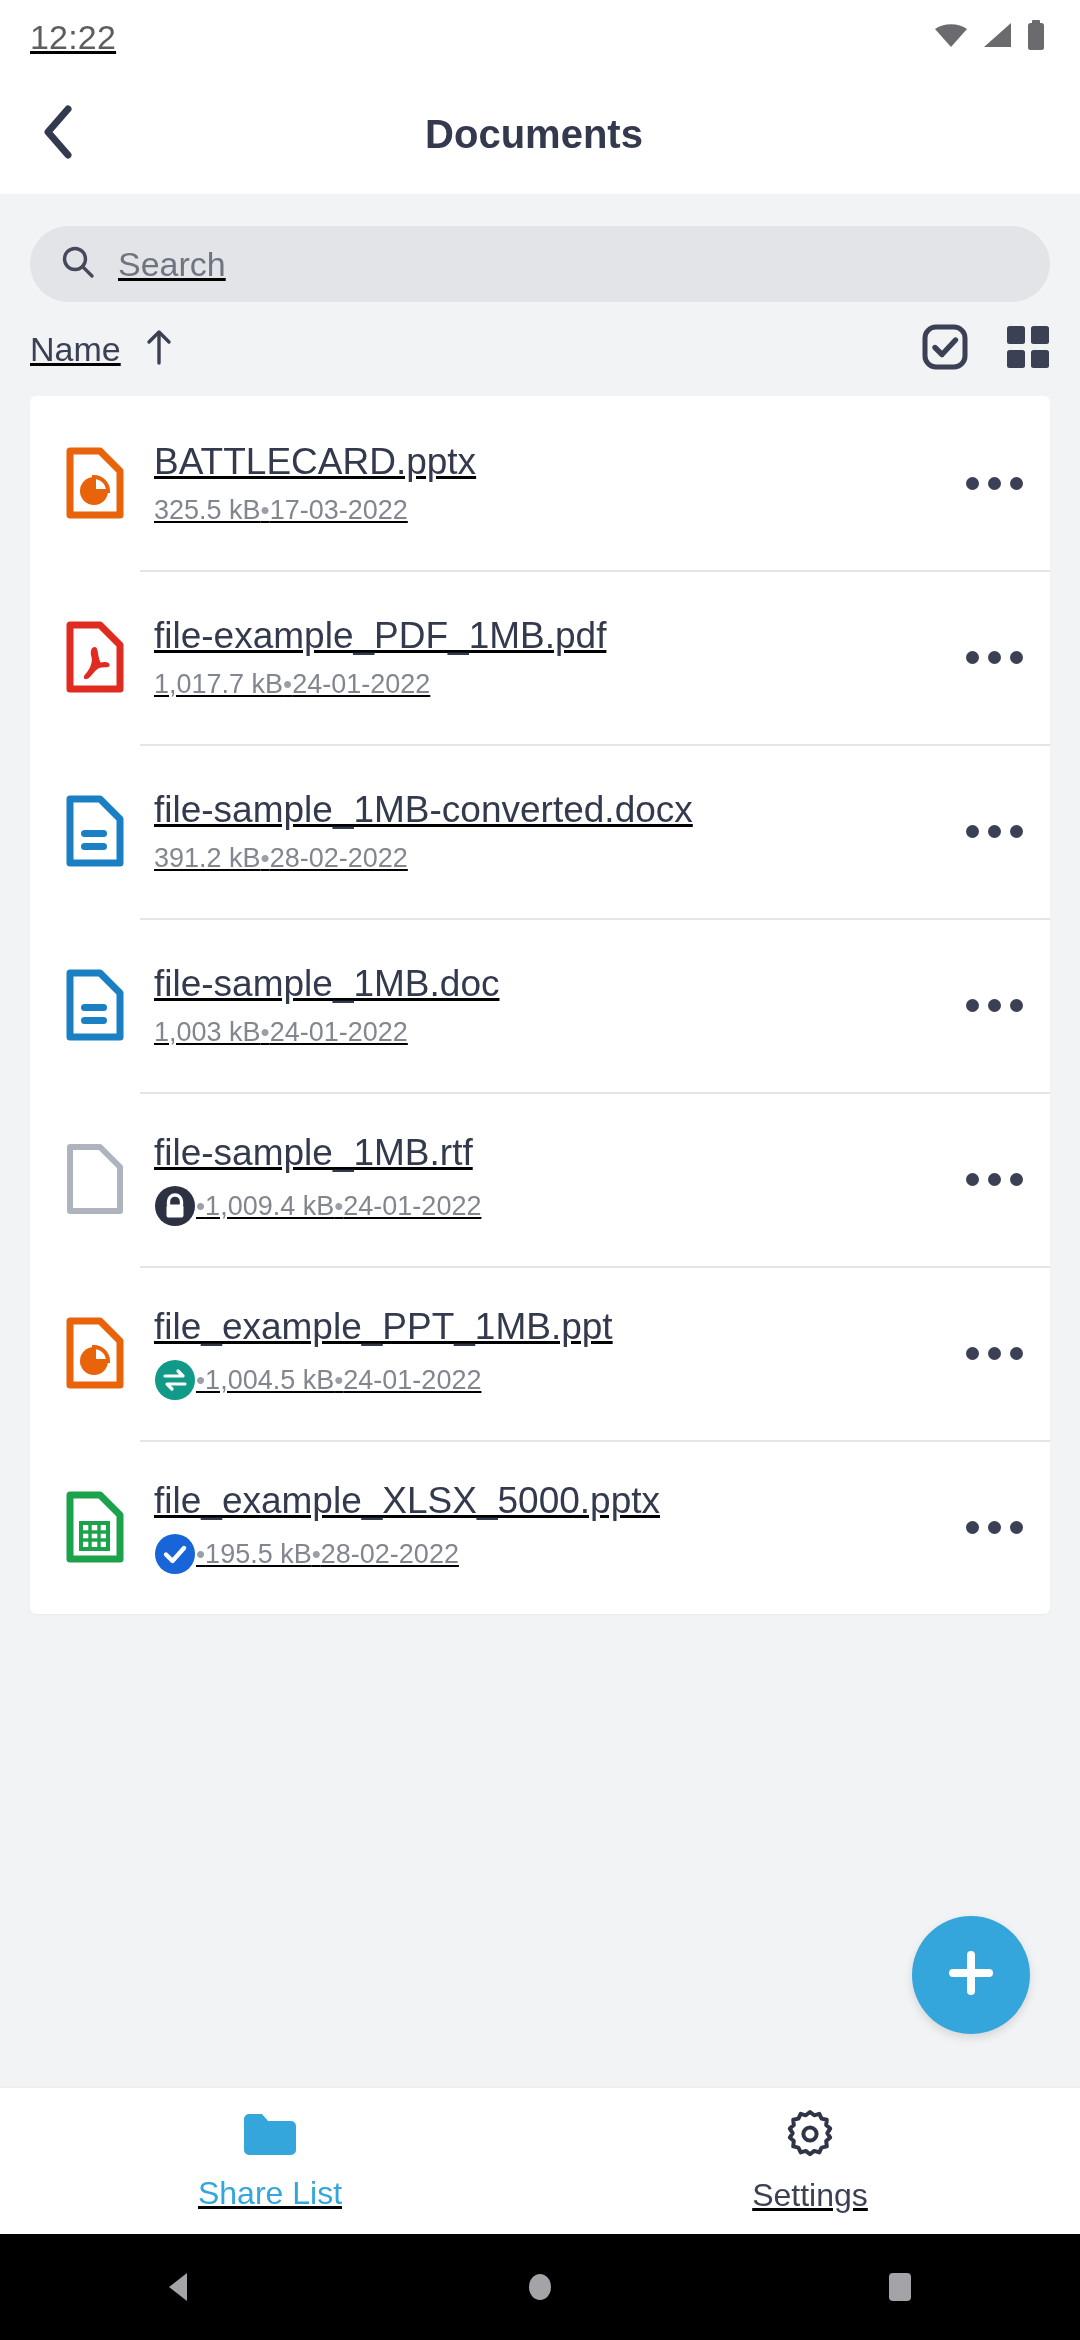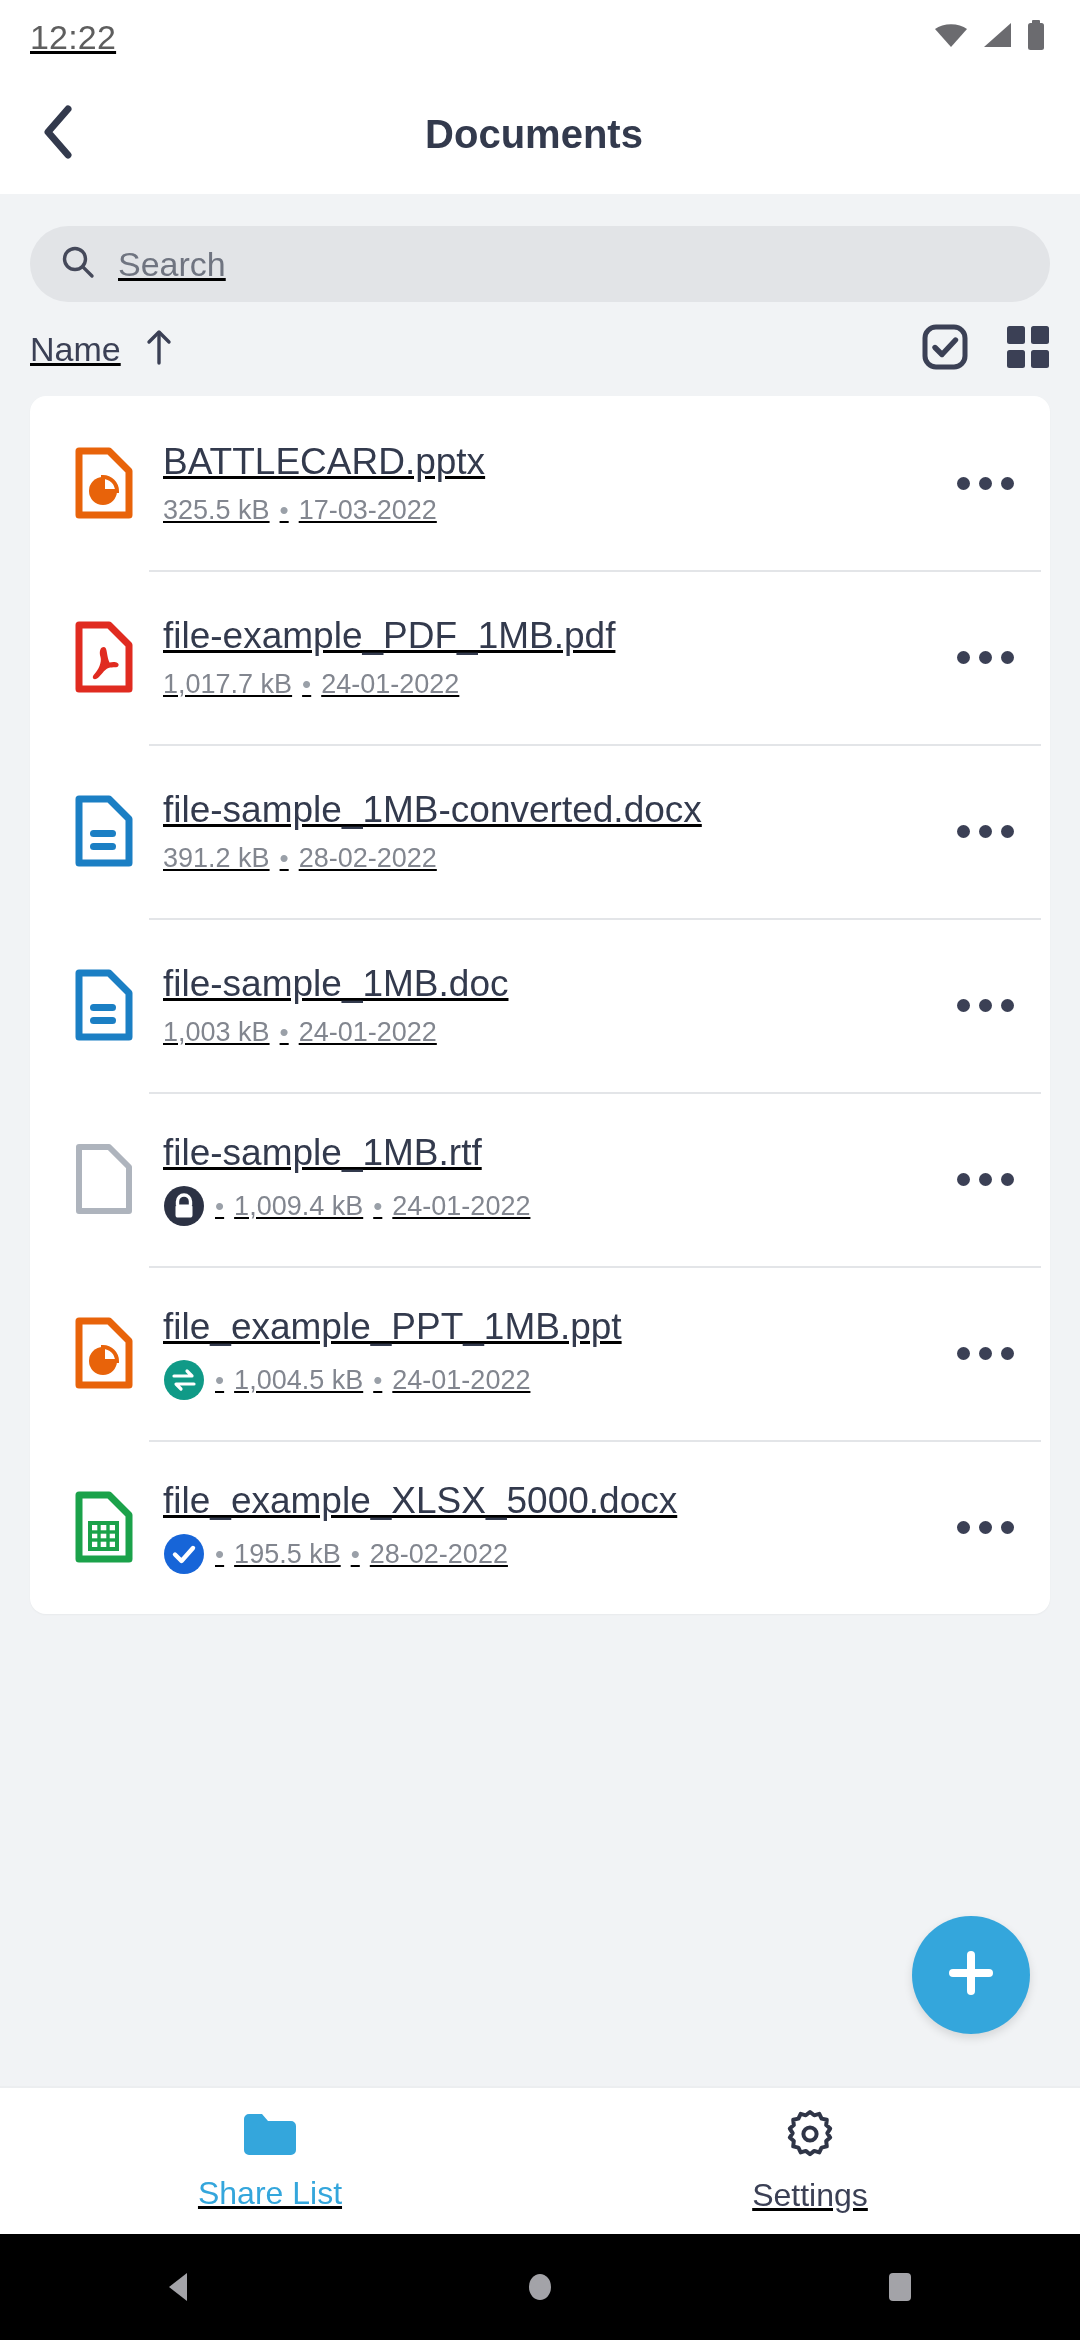--- a/index.html
+++ b/index.html
@@ -121,22 +121,22 @@
   .sort-right {
     display: flex;
     align-items: center;
     gap: 38px;
   }
   .tool-icon { cursor: pointer; display: flex; }
 
   
   .card {
     background: #ffffff;
-    border-radius: 16px;
-    padding: 0 9px;
+    border-radius: 6px;
+    padding: 0 0;
     box-shadow: 0 1px 2px rgba(0,0,0,.04);
   }
   .filerow {
     display: flex;
     align-items: center;
     height: 174px;
     padding: 0 8px 0 22px;
     position: relative;
     cursor: pointer;
   }
@@ -168,21 +168,20 @@
     overflow: hidden;
     text-overflow: ellipsis;
     line-height: 1.2;
   }
   .fmeta {
     margin-top: 10px;
     display: flex;
     align-items: center;
     font-size: 27px;
     color: #82868f;
-    gap: 10px;
     white-space: nowrap;
   }
   .badge { flex: none; display: flex; align-items: center; }
   .dot-sep { color: #9aa0a8; font-size: 26px; }
   .more-btn {
     width: 96px;
     flex: none;
     display: flex;
     align-items: center;
     justify-content: center;
@@ -487,21 +486,21 @@
           <svg width="58" height="72" viewBox="0 0 58 72">
             <path d="M4 4 H34 L54 24 V68 H4 Z" fill="#fff" stroke="#1ba24a" stroke-width="7" stroke-linejoin="round"></path>
             <rect x="15" y="32" width="27" height="26" fill="none" stroke="#1ba24a" stroke-width="4"></rect>
             <line x1="24" y1="32" x2="24" y2="58" stroke="#1ba24a" stroke-width="3.4"></line>
             <line x1="33" y1="32" x2="33" y2="58" stroke="#1ba24a" stroke-width="3.4"></line>
             <line x1="15" y1="41" x2="42" y2="41" stroke="#1ba24a" stroke-width="3.4"></line>
             <line x1="15" y1="49" x2="42" y2="49" stroke="#1ba24a" stroke-width="3.4"></line>
           </svg>
         </div>
         <div class="finfo">
-          <div class="fname">file_example_XLSX_5000.docx</div>
+          <div class="fname">file_example_XLSX_5000.pptx</div>
           <div class="fmeta">
             <span class="badge">
               <svg width="42" height="42" viewBox="0 0 42 42">
                 <circle cx="21" cy="21" r="20" fill="#1765d8"></circle>
                 <path d="M12 21.5 L18.5 28 L30 15" fill="none" stroke="#fff" stroke-width="4.4" stroke-linecap="round" stroke-linejoin="round"></path>
               </svg>
             </span>
             <span class="dot-sep">•</span>
             <span>195.5 kB</span>
             <span class="dot-sep">•</span>

